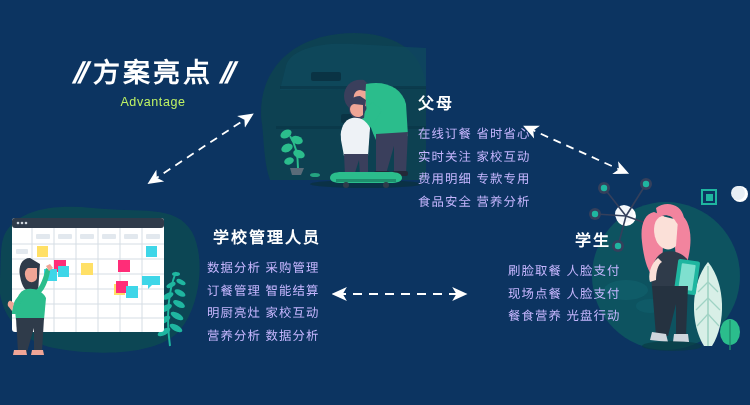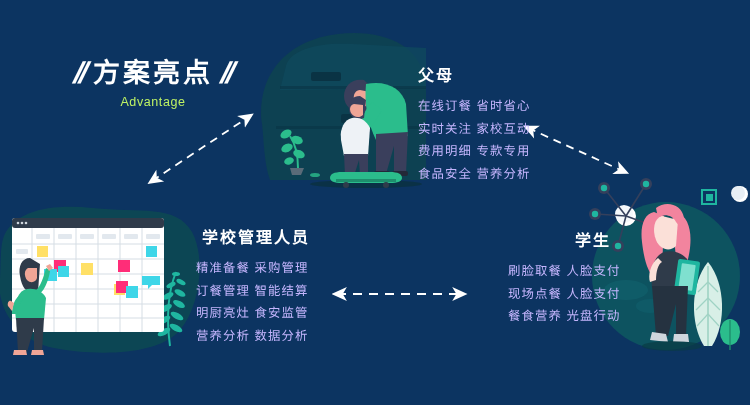--- a/index.html
+++ b/index.html
@@ -78,22 +78,22 @@
   }
   .group-list { list-style: none; margin: 0; padding: 0; }
   .group-list li {
     font-size: 12.4px;
     letter-spacing: 1.1px;
     color: #c4b5fd;
     line-height: 1.82;
     white-space: nowrap;
   }
   .grp-parent   { left: 418px; top: 62px; }
-  .grp-parent .group-heading { margin-left: 0; }
-  .grp-school   { left: 196px; top: 224px; }
+  .grp-parent .group-heading { margin-left: 0; margin-top: 28px; }
+  .grp-school   { left: 207px; top: 224px; }
   .grp-school .group-heading { margin-left: 6px; }
   .grp-student  { left: 508px; top: 227px; }
   .grp-student .group-heading { text-align: center; width: 114px; margin-left: 28px; }
 
   
   svg.arrow-layer {
     position: absolute;
     left: 0; top: 0;
     width: 750px; height: 405px;
     pointer-events: none;
@@ -345,23 +345,23 @@
       <li>在线订餐  省时省心</li>
       <li>实时关注  家校互动</li>
       <li>费用明细  专款专用</li>
       <li>食品安全  营养分析</li>
     </ul>
   </div>
 
   <div class="group grp-school">
     <h3 class="group-heading">学校管理人员</h3>
     <ul class="group-list">
-      <li>精准备餐  采购管理</li>
+      <li>数据分析  采购管理</li>
       <li>订餐管理  智能结算</li>
-      <li>明厨亮灶  食安监管</li>
+      <li>明厨亮灶  家校互动</li>
       <li>营养分析  数据分析</li>
     </ul>
   </div>
 
   <div class="group grp-student">
     <h3 class="group-heading">学生</h3>
     <ul class="group-list">
       <li>刷脸取餐  人脸支付</li>
       <li>现场点餐  人脸支付</li>
       <li>餐食营养  光盘行动</li>

